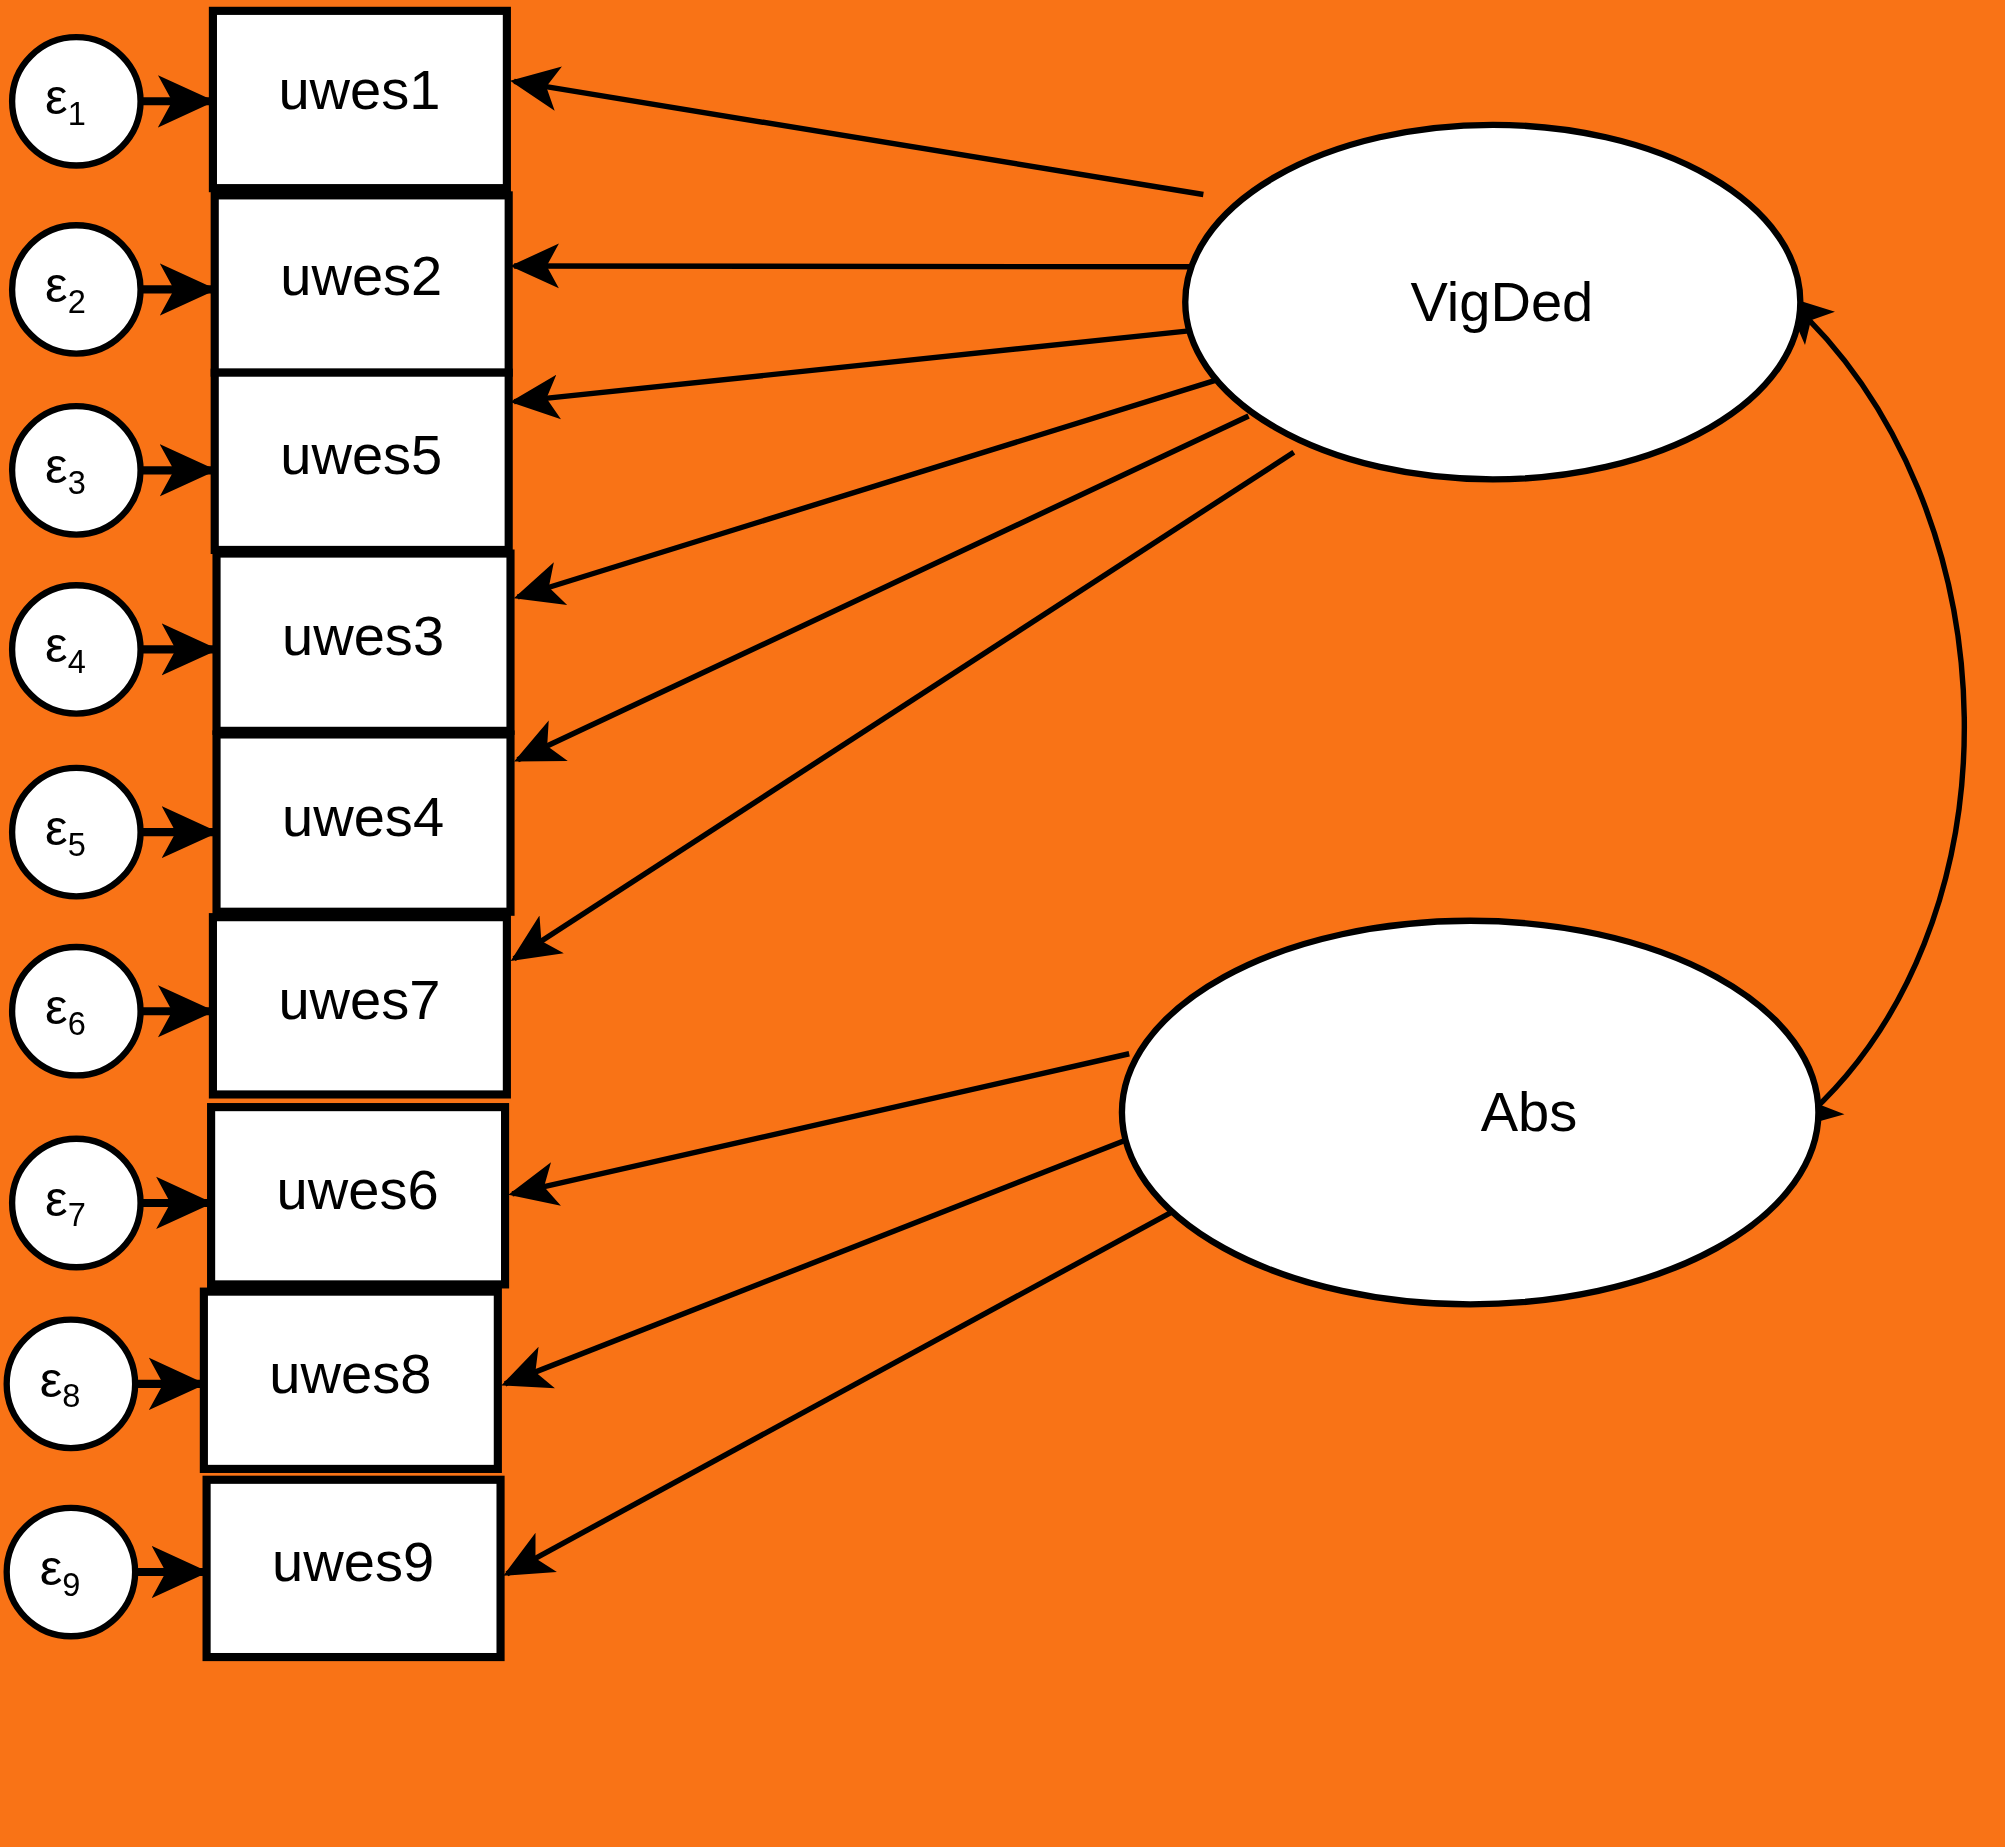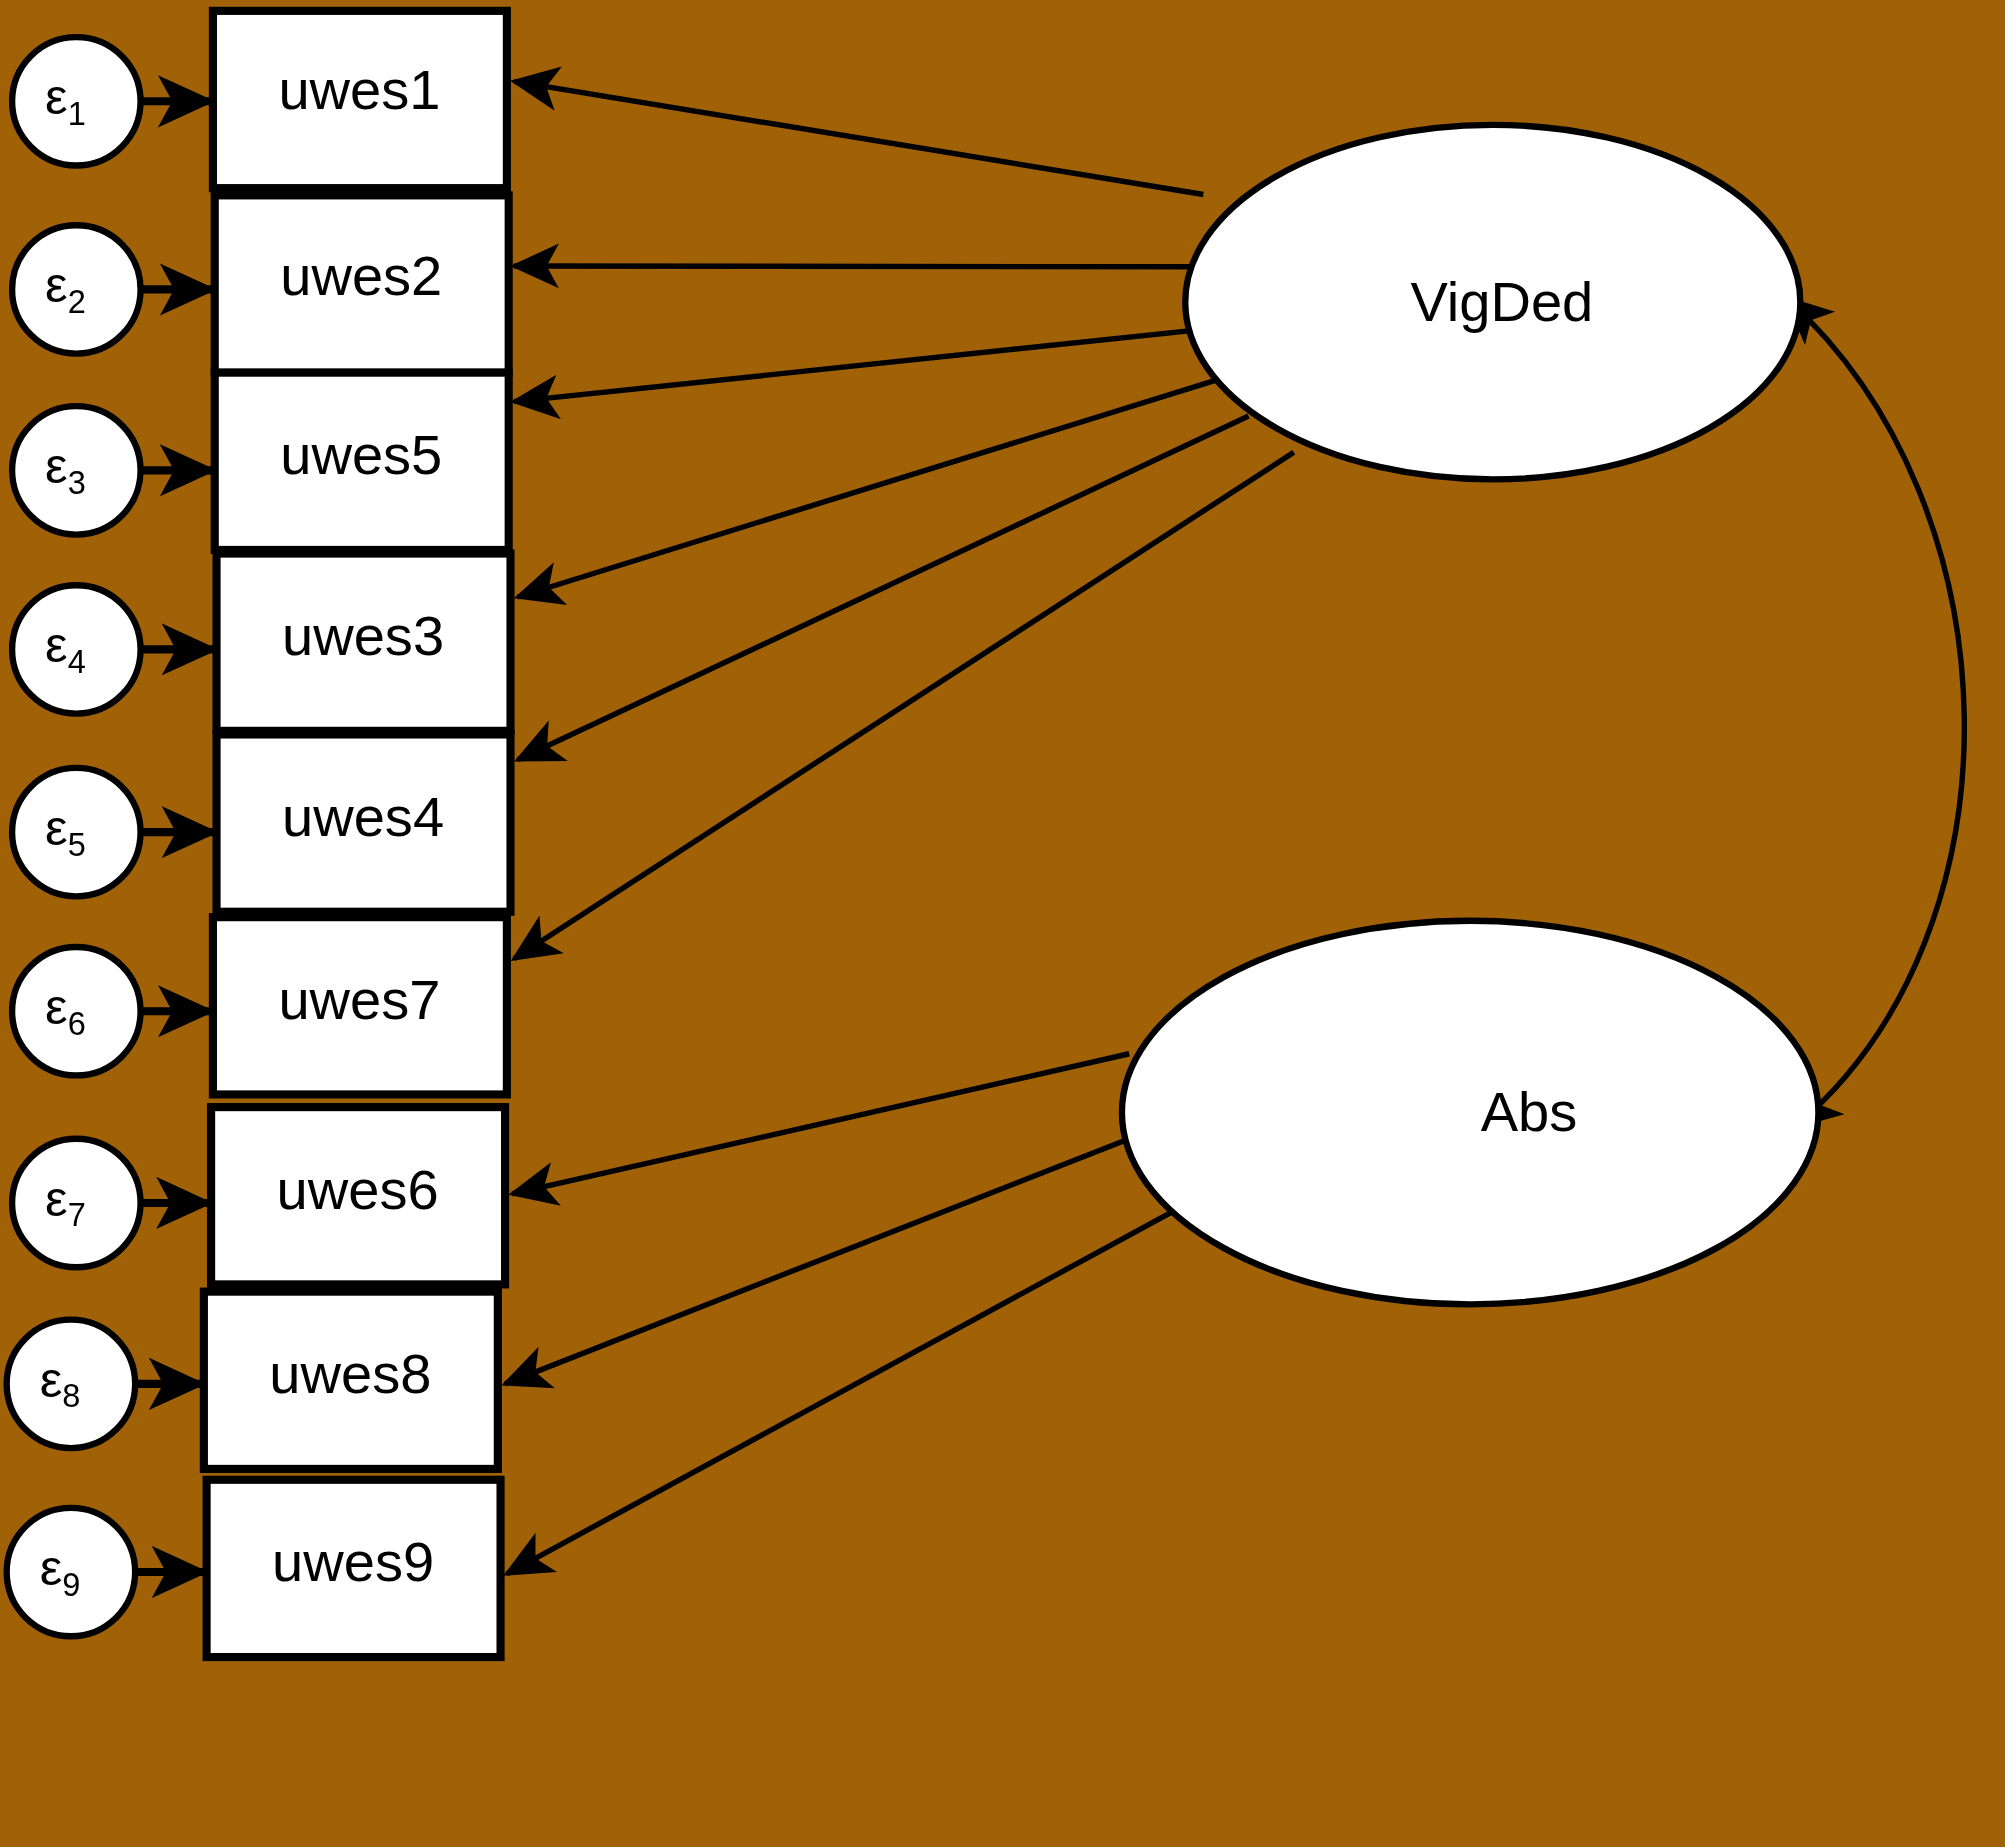--- a/index.html
+++ b/index.html
@@ -7,21 +7,21 @@
     padding: 0;
     background: #ffffff;
   }
   body {
     font-family: "Liberation Sans", sans-serif;
   }
   #diagram-root {
     position: relative;
     width: 2006px;
     height: 1847px;
-    background: #a16207;
+    background: #f97316;
     overflow: hidden;
   }
   svg#sem-canvas {
     position: absolute;
     top: 0;
     left: 0;
     width: 2006px;
     height: 1847px;
     display: block;
   }

